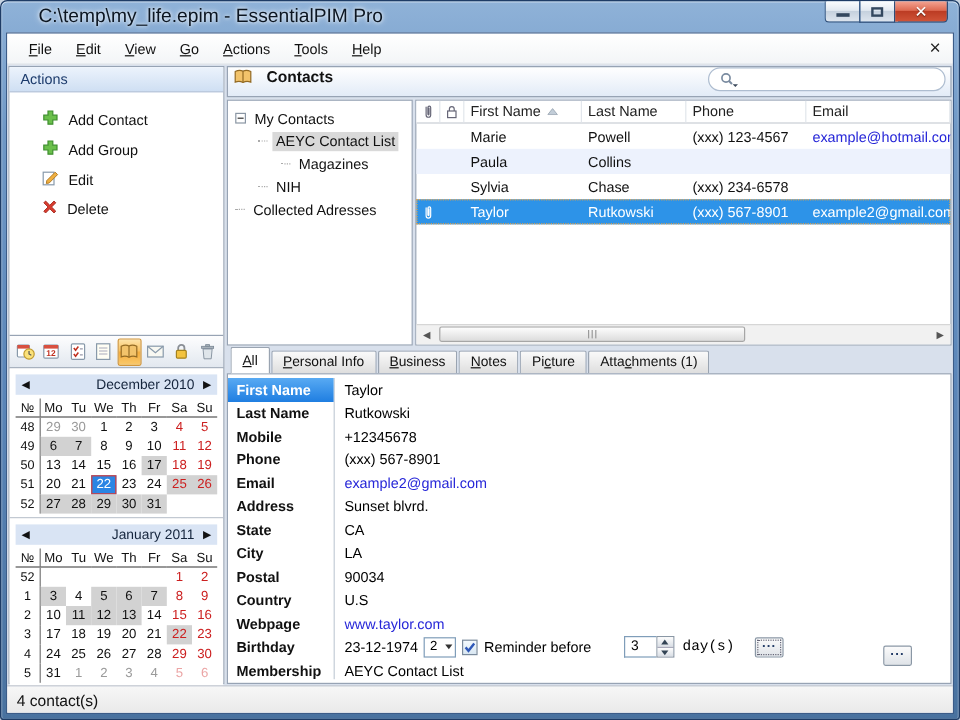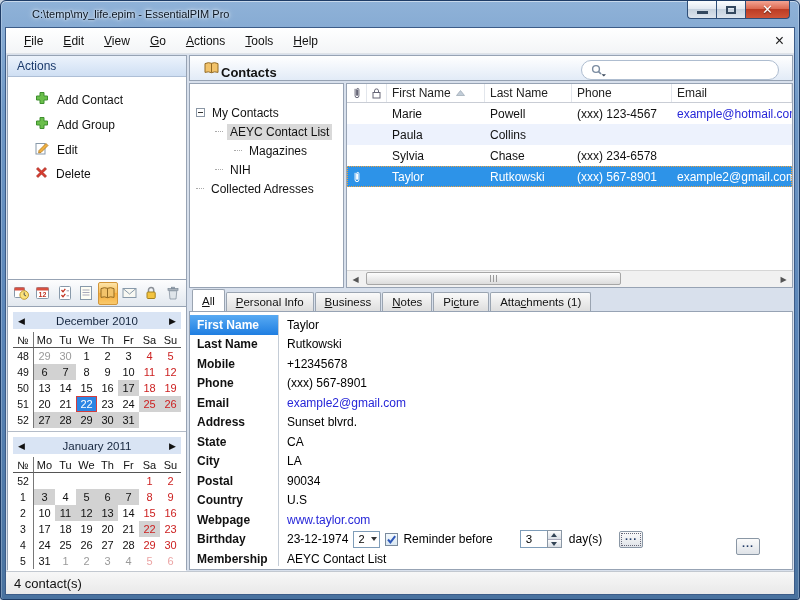--- a/index.html
+++ b/index.html
@@ -3,21 +3,21 @@
 <meta charset="utf-8">
 <style>
   html,body{margin:0;padding:0;background:#c8d4e2;font-family:"Liberation Sans","DejaVu Sans",sans-serif;}
   *{box-sizing:border-box;}
   .frame{position:relative;width:800px;height:600px;border:1px solid #1e3c66;border-radius:6px 6px 3px 3px;
     background:linear-gradient(180deg,#8fb2d8 0%,#6f98c6 18%,#5a85b8 55%,#49729f 100%);
     box-shadow:inset 0 1px 0 rgba(255,255,255,.5), inset 1px 0 0 rgba(255,255,255,.25), inset -1px 0 0 rgba(255,255,255,.25);}
   .titlebar{height:26px;display:flex;align-items:center;padding:0 9px;gap:6px;}
   .app-logo{width:16px;height:14px;display:flex;flex-direction:column;gap:1px;}
   .app-logo i{display:block;height:4px;border-radius:2px;}
-  .title-text{font-size:11px;color:#0c1622;text-shadow:0 0 3px rgba(255,255,255,.95),0 0 6px rgba(255,255,255,.8);}
+  .title-text{font-size:16px;color:#0c1622;text-shadow:0 0 3px rgba(255,255,255,.95),0 0 6px rgba(255,255,255,.8);}
   .winbtns{position:absolute;top:0;right:9px;display:flex;z-index:5;}
   .winbtn{width:29px;height:18px;border:1px solid #2e4e78;border-top:none;display:flex;align-items:center;justify-content:center;
     background:linear-gradient(#fbfdfe,#e2e9f1 45%,#c5d1de 50%,#dde5ee);}
   .winbtn.min{border-radius:0 0 0 4px;border-right:none;}
   .winbtn.max{border-right:none;}
   .winbtn.close{width:45px;border-radius:0 0 4px 0;background:linear-gradient(#f3a493,#dd6a52 45%,#bc3c24 50%,#d05438);color:#fff;
     font-size:13px;font-weight:bold;text-shadow:0 1px 1px rgba(0,0,0,.5);}
   .glyph-min{width:11px;height:3px;background:#33485f;margin-top:6px;}
   .glyph-max{width:10px;height:8px;border:2px solid #33485f;}
   .body{position:absolute;left:4px;right:4px;top:26px;bottom:4px;background:#e8edf5;border:1px solid #3c5c88;display:flex;flex-direction:column;overflow:hidden;}
@@ -34,33 +34,33 @@
   .action-item svg{flex:0 0 auto;}
   .modbar{height:27px;flex:0 0 27px;display:flex;align-items:center;gap:1px;padding:0 3px;border-bottom:1px solid #97a3b4;
     background:linear-gradient(#fdfdfe,#e2e8ef);}
   .modbtn{width:21px;height:23px;display:flex;align-items:center;justify-content:center;border-radius:2px;border:1px solid transparent;}
   .modbtn.active{background:linear-gradient(#fde4a9,#f9c261 45%,#f6ad3c 50%,#f9c96c);border-color:#d2963a;}
   .cal{background:#fff;border-bottom:1px solid #b4bcc8;padding:5px 5px 3px 5px;}
   .cal:last-child{flex:1;border-bottom:none;}
   .cal-h{height:17px;background:#d9e4f4;display:flex;align-items:center;padding:0 5px;font-size:11.5px;color:#14243c;margin-bottom:3px;}
   .cal-h .arrow{font-size:9px;color:#111;width:14px;}
   .cal-h .arrow.next{text-align:right;}
-  .cal-title{flex:1;text-align:center;}
+  .cal-title{flex:1;text-align:right;}
   .cal-grid{display:grid;grid-template-columns:21px repeat(7,21px);font-size:11px;color:#111;}
   .cal-grid span{height:16px;line-height:16px;text-align:center;}
   .wn-h,.wn{border-right:1px solid #777;font-size:10.5px;}
   .dow,.wn-h{border-bottom:1px solid #555;}
   .day.we{color:#cc2020;}
   .day.mut{color:#9a9a9a;}
   .day.mut.we{color:#eba4a4;}
   .day.mark{background:#d2d2d2;}
   .day.sel{background:#2b85e4;color:#fff;border:1px solid #d33d3d;line-height:14px;}
   
   .rightcol{flex:1;display:flex;flex-direction:column;min-width:0;gap:2px;}
-  .cstrip{height:26px;flex:0 0 26px;border:1px solid #97a3b4;background:linear-gradient(#ffffff,#e2ebf7);display:flex;align-items:flex-end;padding:0 13px;gap:1px;}
+  .cstrip{height:26px;flex:0 0 26px;border:1px solid #97a3b4;background:linear-gradient(#ffffff,#e2ebf7);display:flex;align-items:flex-start;padding:0 4px;gap:11px;}
   .cstrip-title{font-weight:bold;font-size:13px;color:#111;}
   .search{margin-left:auto;width:198px;height:20px;background:#fff;border:1px solid #aebdd0;border-radius:10px;display:flex;align-items:center;padding:0 4px 0 8px;gap:5px;}
   .search input{border:none;outline:none;flex:1;font-size:11.5px;color:#333;background:transparent;min-width:0;}
   .search input::placeholder{color:#8a8f96;}
   .middle{height:205px;flex:0 0 205px;display:flex;gap:2px;min-width:0;}
   .tree{width:155px;flex:0 0 155px;background:#fff;border:1px solid #97a3b4;padding:5px 2px;font-size:12px;overflow:hidden;}
   .tree-item{height:19px;display:flex;align-items:center;gap:4px;color:#111;white-space:nowrap;}
   .expander{width:9px;height:9px;border:1px solid #8a96a4;background:#fff;position:relative;flex:0 0 9px;}
   .expander::after{content:"";position:absolute;left:1px;right:1px;top:3px;height:1px;background:#333;}
   .conn{width:8px;border-top:1px dotted #aaa;flex:0 0 8px;}
@@ -393,21 +393,21 @@
                 <svg xmlns="http://www.w3.org/2000/svg" width="17" height="13" viewBox="0 0 17 13">
                   <circle cx="6" cy="5" r="3.4" fill="none" stroke="#7a8ba0" stroke-width="1.4"></circle>
                   <line x1="8.5" y1="7.5" x2="11" y2="10" stroke="#7a8ba0" stroke-width="1.7"></line>
                   <path d="M11.5 10.2 h4.5 l-2.2 2.4 z" fill="#3c4a5c"></path>
                 </svg>
               </span>
           </div>
         </div>
         <div class="middle">
           <div class="tree" id="tree">
-              <div class="tree-item" style="padding-left: 4px; margin-top: 14px;">
+              <div class="tree-item" style="padding-left: 4px;">
                 <span class="expander"></span>
                 <span class="tree-label">My Contacts</span>
               </div>
               <div class="tree-item" style="padding-left: 23px;">
                 <span class="conn"></span>
                 <span class="tree-label sel">AEYC Contact List</span>
               </div>
               <div class="tree-item" style="padding-left: 42px;">
                 <span class="conn"></span>
                 <span class="tree-label">Magazines</span>
@@ -581,21 +581,21 @@
                   <div class="spininput">3</div>
                   <div class="spinner">
                     <div>
                       <span class="tri-up"></span>
                     </div>
                     <div>
                       <span class="tri-down"></span>
                     </div>
                   </div>
                 </div>
-                <span style="margin-left: 2px;">day(s)</span>
+                <span style="margin-left: 2px; font-family: Liberation Mono, monospace;">day(s)</span>
                 <div class="more-btn focus" style="margin-left: 12px;">...</div>
               </div>
             </div>
             <div class="drow">
               <div class="dlabel">Membership</div>
               <div class="dvalue">AEYC Contact List</div>
             </div>
             <div class="more-btn membership-more">...</div>
           </div>
       </div>

